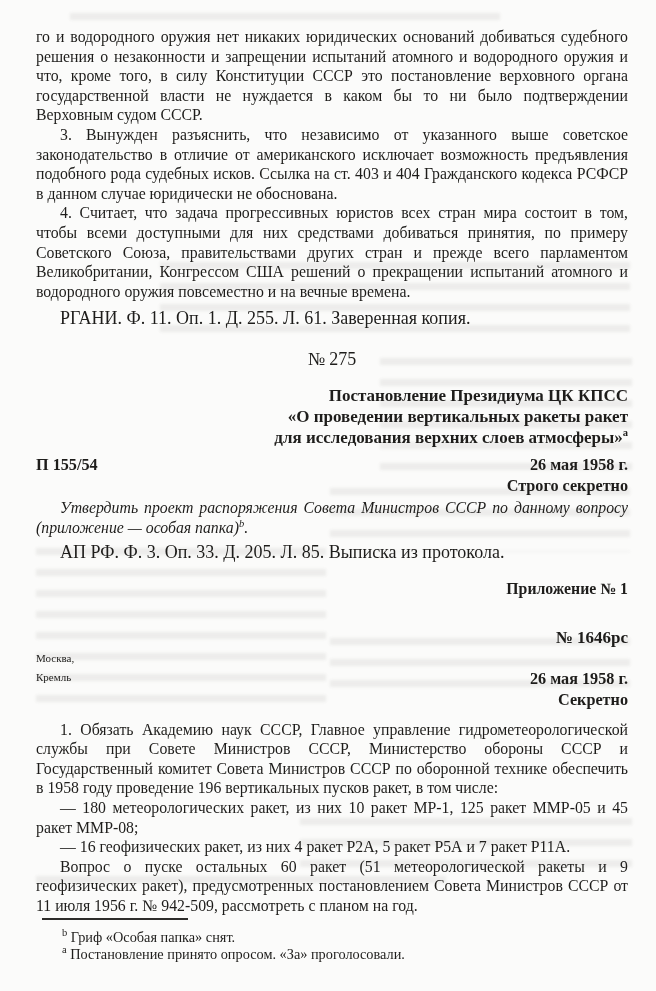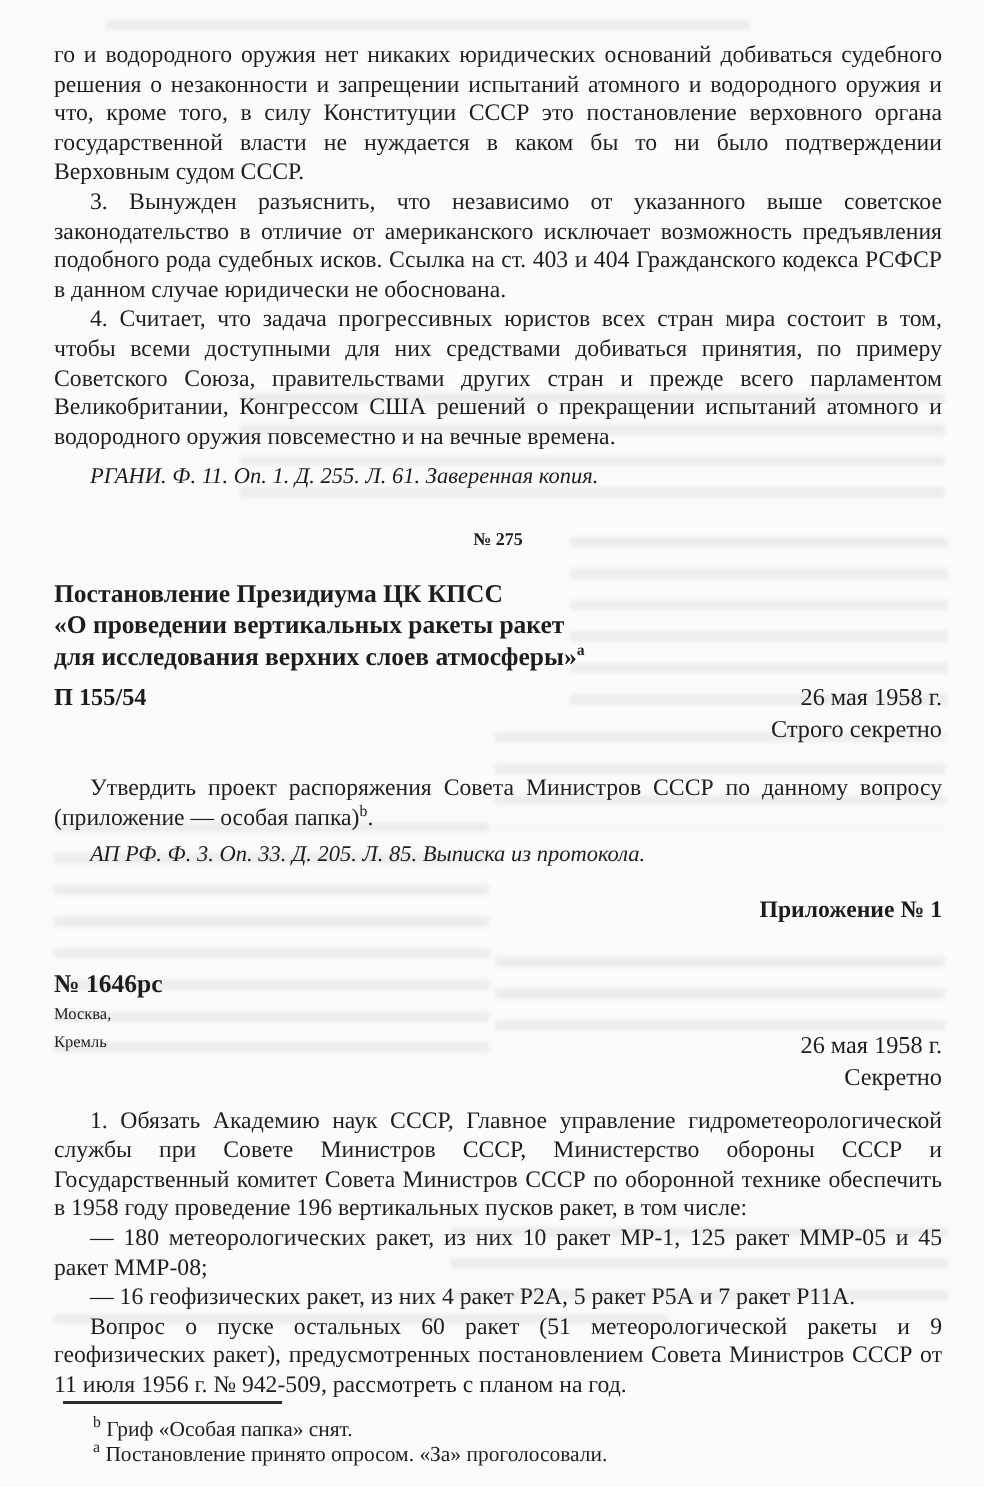--- a/index.html
+++ b/index.html
@@ -27,39 +27,38 @@
     filter:blur(1.4px);
     opacity:.45;
   }
   .body-text {
     font-size:15.8px; line-height:19.6px;
     text-align:justify;
     hyphens:auto; -webkit-hyphens:auto;
   }
   .indent { text-indent:24px; }
   .archive-ref {
-    font-style:italic;
-    font-size:15px; line-height:19.6px;
+    font-size:18px; line-height:19.6px;
     text-indent:24px;
     margin-top:8px;
   }
   .doc-number {
-    text-align:center; font-weight:bold;
-    font-size:12px; line-height:22px;
+    text-align:center; font-weight:normal;
+    font-size:18px; line-height:22px;
     margin-top:19px;
   }
   .doc-title {
-    text-align:left; font-weight:bold;
+    text-align:right; font-weight:bold;
     font-size:17px; line-height:21px;
     margin-top:15px;
   }
   .meta-row { display:flex; justify-content:space-between; align-items:flex-start; margin-top:7px;gap:37px; }
   .protocol-code { font-weight:bold; font-size:16.2px; line-height:21px; }
-  .meta-right { text-align:right; font-weight:normal; font-size:16.2px; line-height:21px; }
-  .decree-body { margin-top:19px; }
+  .meta-right { text-align:right; font-weight:bold; font-size:16.2px; line-height:21px; }
+  .decree-body { margin-top:1px;font-style:italic; }
   .archive-ref.second { margin-top:6px; }
   .appendix-label {
     text-align:right; font-weight:bold;
     font-size:15.8px; line-height:21px;
     margin-top:15px;
     font-family:Liberation Serif, serif;
   }
   .attach-title { margin-top:7px; }
   .place-row { display:flex; justify-content:space-between; align-items:flex-start; margin-top:1px; }
   .place-block { font-size:11px; line-height:19.5px; }

